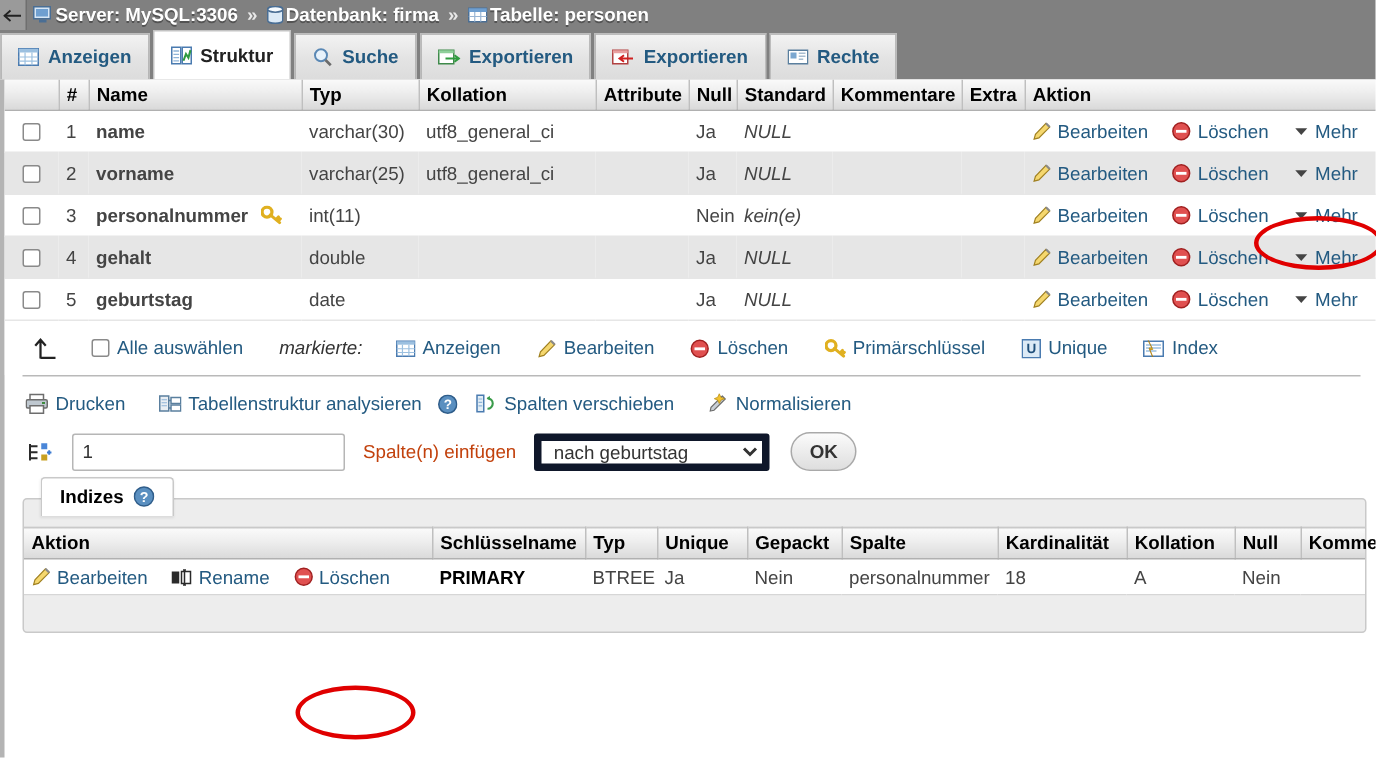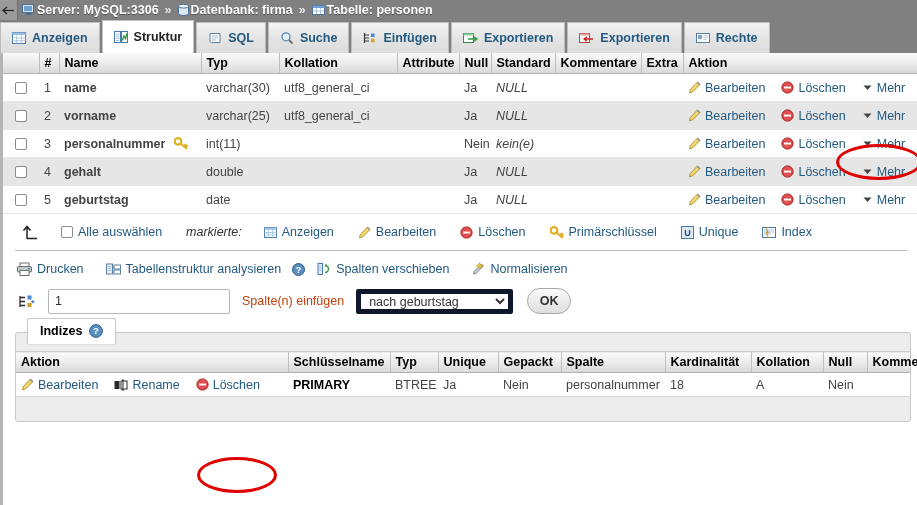--- a/index.html
+++ b/index.html
@@ -313,50 +313,31 @@
       <svg width="14" height="14" viewBox="0 0 14 14">
         <rect x="0.5" y="1.5" width="6" height="11" fill="#fff" stroke="#4a7bb0"></rect>
         <path d="M1.6 4 H5.4 M1.6 6.2 H5.4 M1.6 8.4 H5.4 M1.6 10.6 H5.4" stroke="#8fb4d8" stroke-width="0.9"></path>
         <rect x="7.5" y="1.5" width="6" height="11" fill="#fff" stroke="#4a7bb0"></rect>
         <path d="M8.3 10.5 L10 6 L11.6 8.5 L13 3.4" stroke="#2f9b3f" stroke-width="1.4" fill="none"></path>
       </svg>
     </span>
     <span>Struktur</span>
   </div>
 
-  <div class="tab">
-    <span class="ico">
-      <svg width="14" height="14" viewBox="0 0 14 14">
-        <path d="M2 2.5 H12 V11.5 H3.5 A1.5 1.5 0 0 1 2 10 Z" fill="#fff" stroke="#5a7f9e"></path>
-        <path d="M4 5 H10 M4 7 H10 M4 9 H8" stroke="#9fb9cc" stroke-width="0.9"></path>
-      </svg>
-    </span>
-    <span>SQL</span>
-  </div>
 
   <div class="tab">
     <span class="ico">
       <svg width="14" height="14" viewBox="0 0 14 14">
         <circle cx="6" cy="5.8" r="4" fill="#e8f2fb" stroke="#5a88b5" stroke-width="1.3"></circle>
         <path d="M9 9 L12.5 12.5" stroke="#6b6b6b" stroke-width="1.8"></path>
       </svg>
     </span>
     <span>Suche</span>
   </div>
 
-  <div class="tab">
-    <span class="ico">
-      <svg width="14" height="14" viewBox="0 0 14 14">
-        <path d="M1.5 2 V12 M1.5 4 H6 M1.5 7 H6 M1.5 10 H6" stroke="#3a3a3a" stroke-width="1.2" fill="none"></path>
-        <rect x="8" y="2.5" width="3.5" height="3.5" fill="#3f8edb"></rect>
-        <rect x="8" y="7.8" width="3.5" height="3.5" fill="#d8a21d"></rect>
-      </svg>
-    </span>
-    <span>Einfügen</span>
-  </div>
 
   <div class="tab">
     <span class="ico">
       <svg width="15" height="14" viewBox="0 0 15 14">
         <rect x="0.5" y="2.5" width="10" height="9" fill="#fff" stroke="#3f8a4b"></rect>
         <rect x="0.5" y="2.5" width="10" height="2" fill="#8fcf9a"></rect>
         <path d="M5 8 H13.5 M11 5.8 L14 8 L11 10.2" stroke="#2f9b3f" stroke-width="1.3" fill="none"></path>
       </svg>
     </span>
     <span>Exportieren</span>

